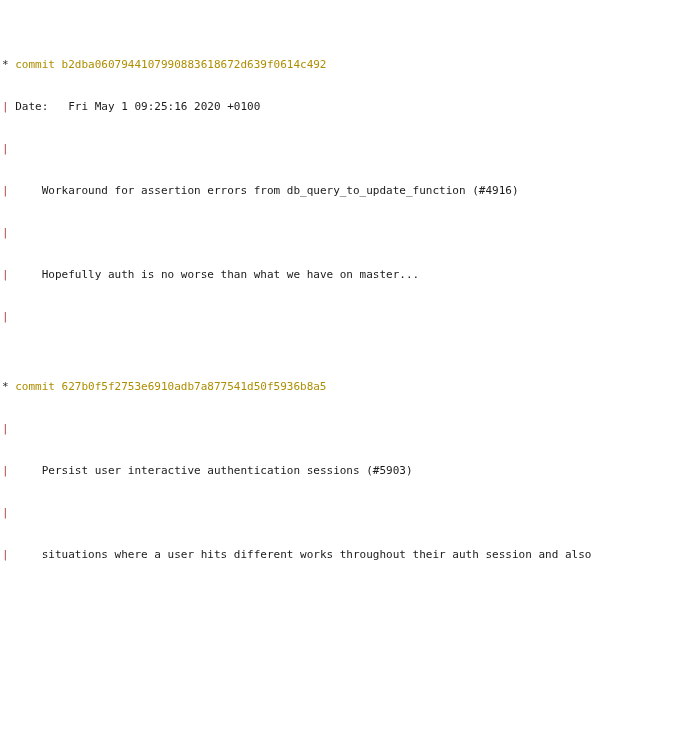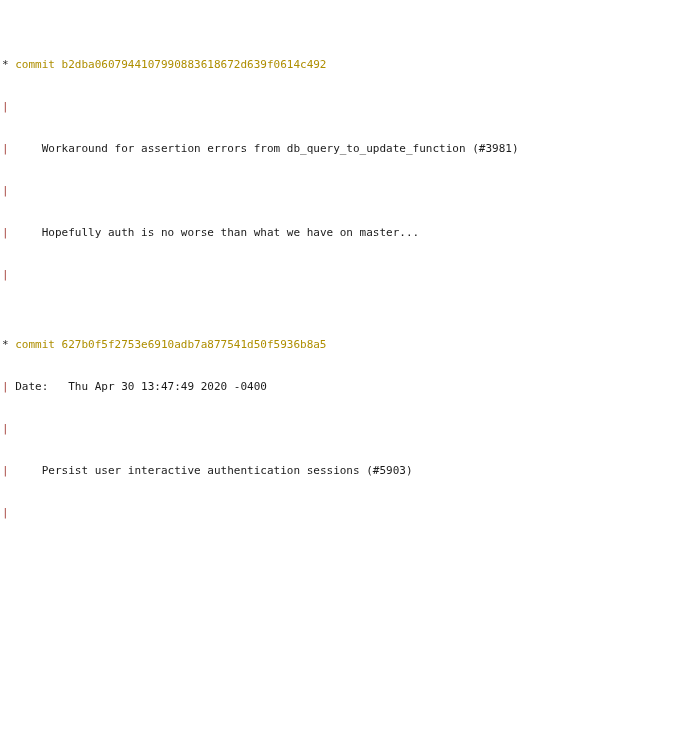--- a/index.html
+++ b/index.html
@@ -29,32 +29,33 @@
   .ind1 { padding-left: 1ch; }
   .ind5 { padding-left: 5ch; }
 </style>
 </head>
 <body>
 
 <div class="terminal">
 
   
   <div class="line"><span class="g star">*</span><span class="commit ind1">commit b2dba0607944107990883618672d639f0614c492</span></div>
+  <div class="line"><span class="g pipe">|</span><span class="ind1">Date:   Fri May 1 09:25:16 2020 +0100</span></div>
   <div class="line"><span class="g pipe">|</span></div>
-  <div class="line"><span class="g pipe">|</span><span class="ind5">Workaround for assertion errors from db_query_to_update_function (#3981)</span></div>
+  <div class="line"><span class="g pipe">|</span><span class="ind5">Workaround for assertion errors from db_query_to_update_function (#4916)</span></div>
   <div class="line"><span class="g pipe">|</span><span class="ind5"></span></div>
   <div class="line"><span class="g pipe">|</span><span class="ind5">Hopefully auth is no worse than what we have on master...</span></div>
   <div class="line"><span class="g pipe">|</span></div>
 
   
   <div class="line"><span class="g star">*</span><span class="commit ind1">commit 627b0f5f2753e6910adb7a877541d50f5936b8a5</span></div>
-  <div class="line"><span class="g pipe">|</span><span class="ind1">Date:   Thu Apr 30 13:47:49 2020 -0400</span></div>
   <div class="line"><span class="g pipe">|</span></div>
   <div class="line"><span class="g pipe">|</span><span class="ind5">Persist user interactive authentication sessions (#5903)</span></div>
   <div class="line"><span class="g pipe">|</span><span class="ind5"></span></div>
+  <div class="line"><span class="g pipe">|</span><span class="ind5">situations where a user hits different works throughout their auth session and also</span></div>
   
   
 
   
   
   
   
   
   
   

